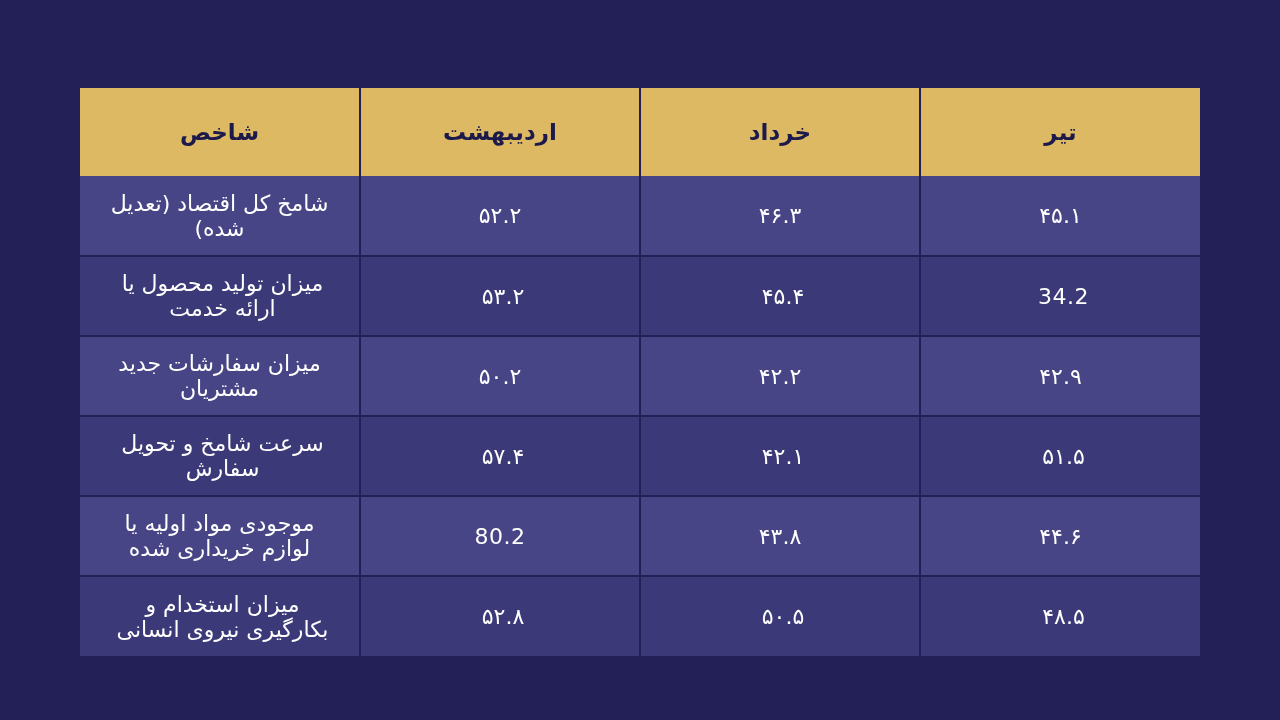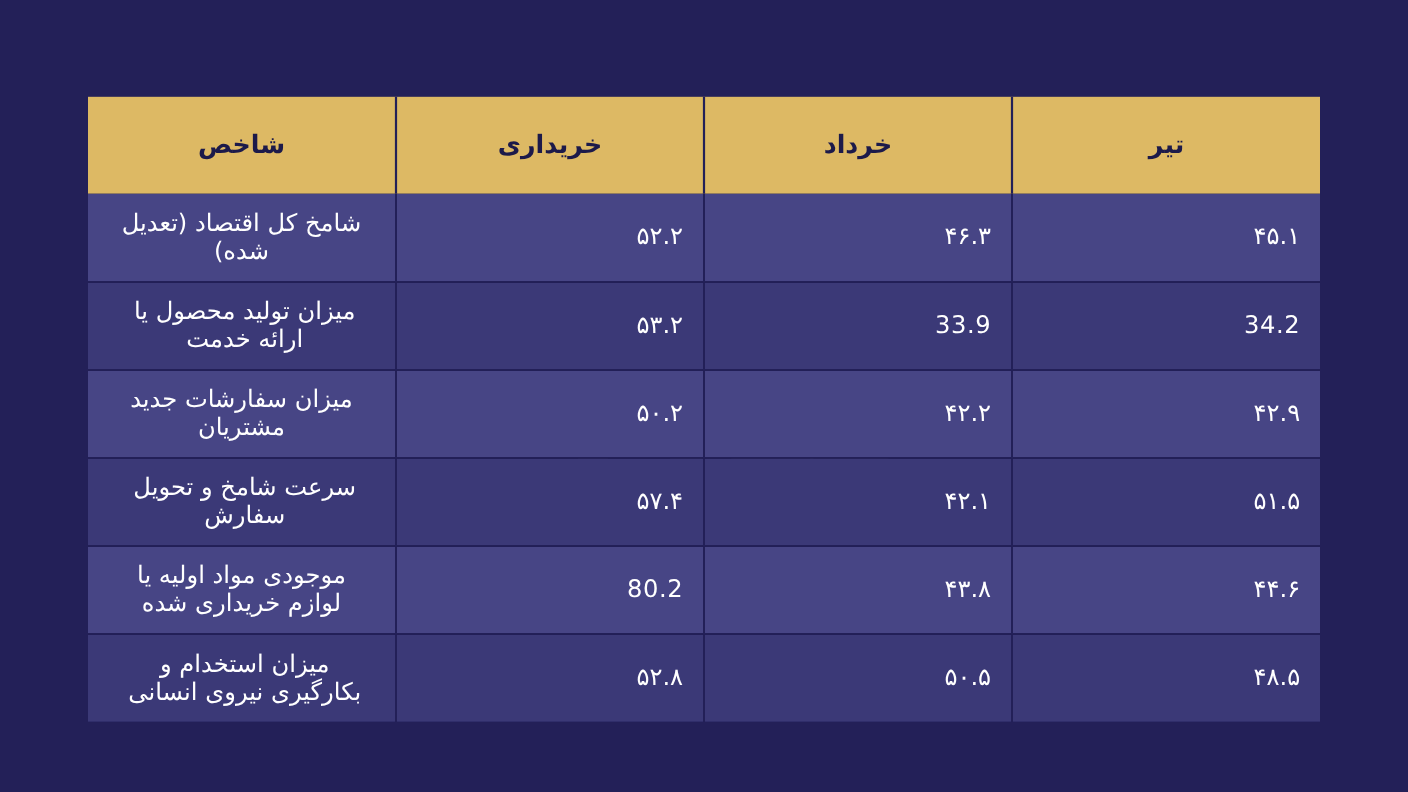--- a/index.html
+++ b/index.html
@@ -71,21 +71,21 @@
     border-left: none;
   }
   table.data-table thead th.col-indicator {
     text-align: center;
   }
 
   table.data-table tbody td {
     height: 80px;
     font-size: 22px;
     color: #ffffff;
-    text-align: right;
+    text-align: center;
     padding: 0 18px;
     border-left: 2px solid #232058;
     border-bottom: 2px solid #232058;
     box-sizing: border-box;
     position: relative;
   }
   table.data-table tbody td:last-child {
     border-left: none;
   }
   table.data-table tbody tr td.cell-indicator {
@@ -112,34 +112,34 @@
 <div id="stage">
 
   <div id="watermark">معدن</div>
 
   <div id="table-wrap">
     <table class="data-table">
       <thead>
         <tr>
           <th class="col-month">تیر</th>
           <th class="col-month">خرداد</th>
-          <th class="col-month">خریداری</th>
+          <th class="col-month">اردیبهشت</th>
           <th class="col-indicator">شاخص</th>
         </tr>
       </thead>
       <tbody>
         <tr class="row-a">
           <td class="num">۴۵.۱</td>
           <td class="num">۴۶.۳</td>
           <td class="num">۵۲.۲</td>
           <td class="cell-indicator">شامخ کل اقتصاد (تعدیل شده)</td>
         </tr>
         <tr class="row-b">
           <td class="num">34.2</td>
-          <td class="num">33.9</td>
+          <td class="num">۴۵.۴</td>
           <td class="num">۵۳.۲</td>
           <td class="cell-indicator">میزان تولید محصول یا ارائه خدمت</td>
         </tr>
         <tr class="row-a">
           <td class="num">۴۲.۹</td>
           <td class="num">۴۲.۲</td>
           <td class="num">۵۰.۲</td>
           <td class="cell-indicator">میزان سفارشات جدید مشتریان</td>
         </tr>
         <tr class="row-b">

